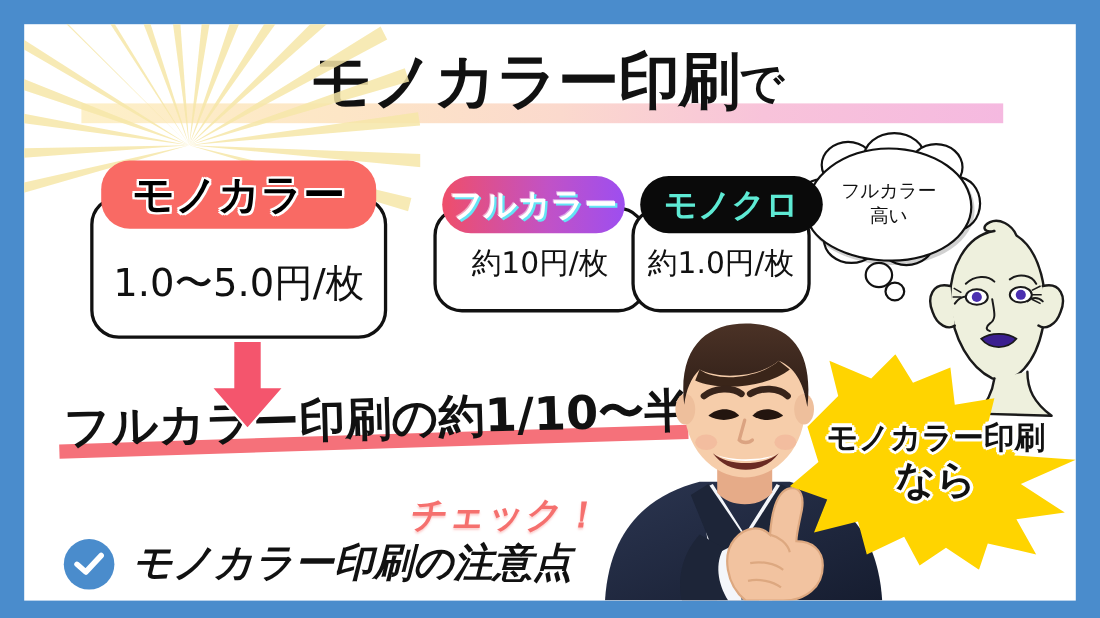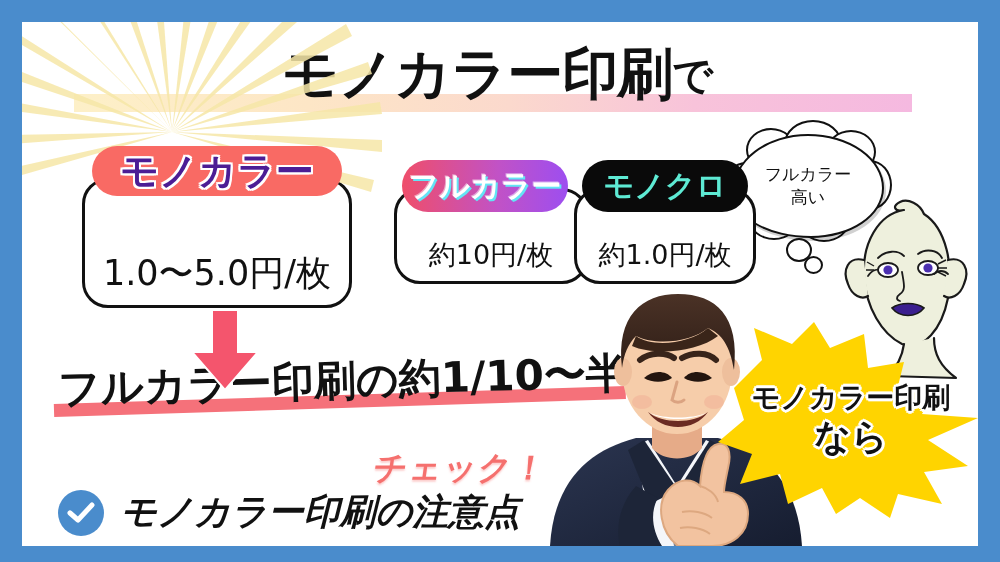--- a/index.html
+++ b/index.html
@@ -46,27 +46,27 @@
     font-weight:bold;white-space:nowrap;
   }
   .body-box{
     position:absolute;left:0;
     border:3px solid #111;border-radius:26px;background:#fff;
     display:flex;align-items:flex-end;justify-content:center;
     box-sizing:border-box;
     font-family:"DejaVu Sans","Liberation Sans",sans-serif;
     color:#111;z-index:1;
   }
-  .body-box span{display:block;padding-bottom:8px;}
+  .body-box span{display:block;padding-bottom:24px;}
 
   
   #card1{left:60px;top:124px;width:270px;}
   #card1 .pill{
-    width:250px;height:50px;margin-left:10px;
-    background:#f96a64;font-size:38px;color:#4c1d95;
+    width:250px;height:62px;margin-left:10px;
+    background:#f96a64;font-size:38px;color:#000000;
     text-shadow:-2px -2px 0 #fff,2px -2px 0 #fff,-2px 2px 0 #fff,2px 2px 0 #fff,
                 0 -2px 0 #fff,0 2px 0 #fff,-2px 0 0 #fff,2px 0 0 #fff;
   }
   #card1 .body-box{top:32px;width:270px;height:130px;font-size:35px;}
 
   
   #card2{left:372px;top:138px;width:182px;}
   #card2 .pill{
     width:166px;height:52px;margin-left:8px;
     background:linear-gradient(90deg,#ef4e6a 0%,#c152c6 58%,#9d4ef0 100%);
@@ -74,21 +74,21 @@
     text-shadow:2px 2px 0 #63e4f5,-1px -1px 0 rgba(255,255,255,.5);
   }
   #card2 .body-box{top:28px;width:194px;height:96px;font-size:27px;}
 
   
   #card3{left:552px;top:138px;width:182px;}
   #card3 .pill{
     width:166px;height:52px;margin-left:8px;
     background:#0a0a0a;font-size:30px;color:#5eead4;
   }
-  #card3 .body-box{top:28px;width:182px;height:96px;font-size:27px;}
+  #card3 .body-box{top:28px;width:163px;height:96px;font-size:27px;}
 
   
   #thought{position:absolute;left:700px;top:112px;width:170px;height:135px;}
   #thought .cloud{
     position:absolute;left:10px;top:0;width:148px;height:100px;
     border:2px solid #111;border-radius:50% 50% 48% 52% / 56% 52% 48% 44%;
     background:#fff;
     display:flex;flex-direction:column;align-items:center;justify-content:center;
     font-family:"DejaVu Sans","Liberation Sans",sans-serif;
     font-size:17px;color:#111;line-height:1.35;

